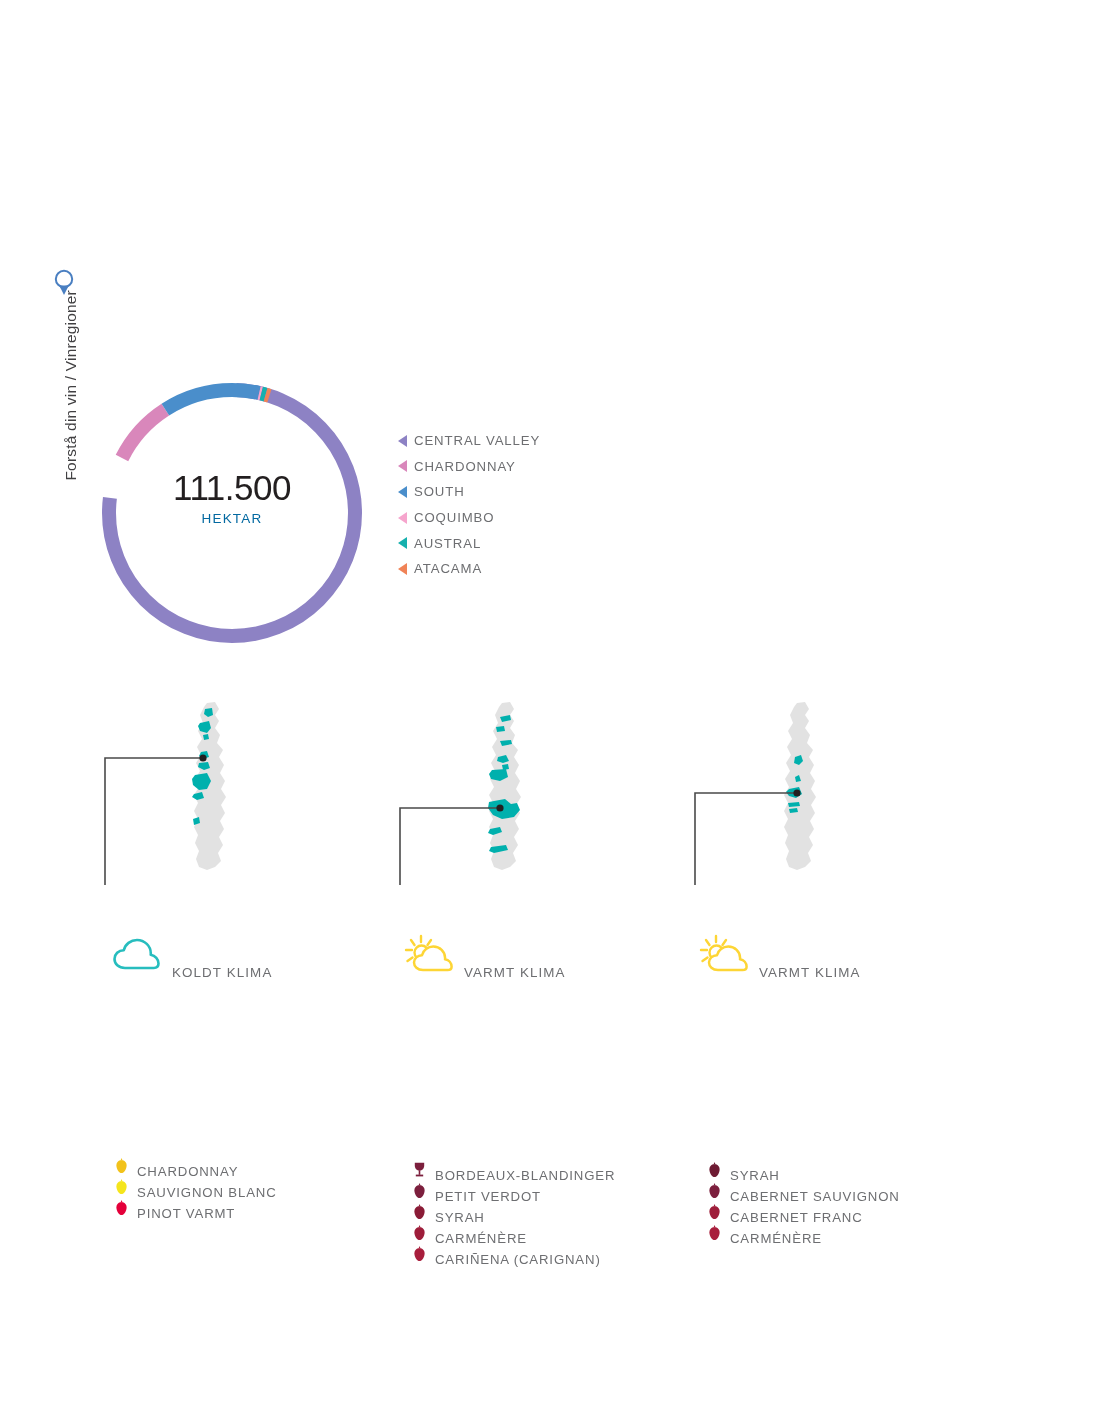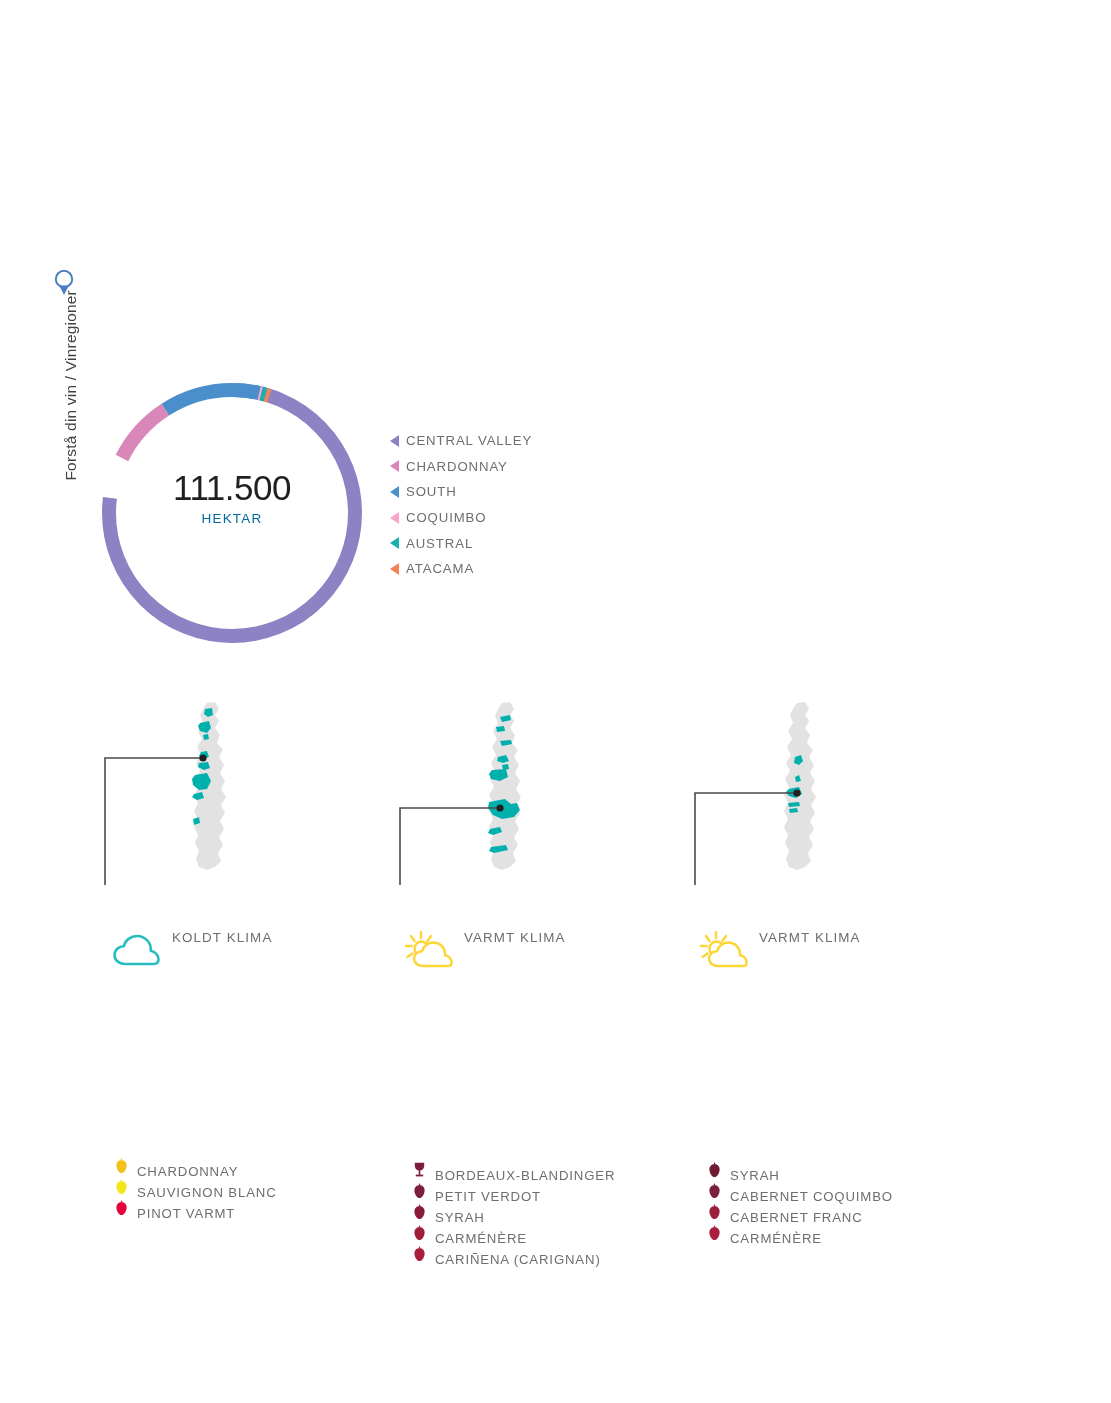--- a/index.html
+++ b/index.html
@@ -71,21 +71,21 @@
   #donut-center .sub {
     font-size: 13.5px;
     color: #0369a1;
     letter-spacing: 1.2px;
     margin-top: 7px;
   }
 
   
   #region-legend {
     position: absolute;
-    left: 390px;
+    left: 398px;
     top: 428px;
     width: 230px;
   }
   .legend-row {
     display: flex;
     align-items: center;
     height: 25.6px;
   }
   .legend-tri {
     width: 0;
@@ -113,21 +113,21 @@
   #map-col-0 { left: 95px; }
   #map-col-1 { left: 390px; }
   #map-col-2 { left: 685px; }
   .map-col svg { display: block; }
 
   
   .climate-row {
     position: absolute;
     top: 930px;
     display: flex;
-    align-items: flex-start;
+    align-items: flex-end;
     height: 50px;
   }
   #climate-0 { left: 112px; }
   #climate-1 { left: 404px; }
   #climate-2 { left: 699px; }
   .climate-icon { width: 52px; height: 46px; flex: 0 0 auto; }
   .climate-label {
     font-size: 13.4px;
     letter-spacing: 1.1px;
     color: #6d6e71;
@@ -450,21 +450,21 @@
     <span class="grape-label">SYRAH</span>
   </div>
   <div class="grape-row">
     <span class="grape-icon">
       <svg viewBox="0 0 13 17" width="13" height="17">
         <path d="M6.5 1 L7.6 3.4 L5.6 3.4 Z" fill="#7c1f3d"></path>
         <path d="M6.5 3.2 C9.6 3.2 11.6 5.3 11.6 8.2 C11.6 12.4 8.9 16 6.5 16
                  C4.1 16 1.4 12.4 1.4 8.2 C1.4 5.3 3.4 3.2 6.5 3.2 Z" fill="#7c1f3d"></path>
       </svg>
     </span>
-    <span class="grape-label">CABERNET COQUIMBO</span>
+    <span class="grape-label">CABERNET SAUVIGNON</span>
   </div>
   <div class="grape-row">
     <span class="grape-icon">
       <svg viewBox="0 0 13 17" width="13" height="17">
         <path d="M6.5 1 L7.6 3.4 L5.6 3.4 Z" fill="#9e1d3a"></path>
         <path d="M6.5 3.2 C9.6 3.2 11.6 5.3 11.6 8.2 C11.6 12.4 8.9 16 6.5 16
                  C4.1 16 1.4 12.4 1.4 8.2 C1.4 5.3 3.4 3.2 6.5 3.2 Z" fill="#9e1d3a"></path>
       </svg>
     </span>
     <span class="grape-label">CABERNET FRANC</span>

